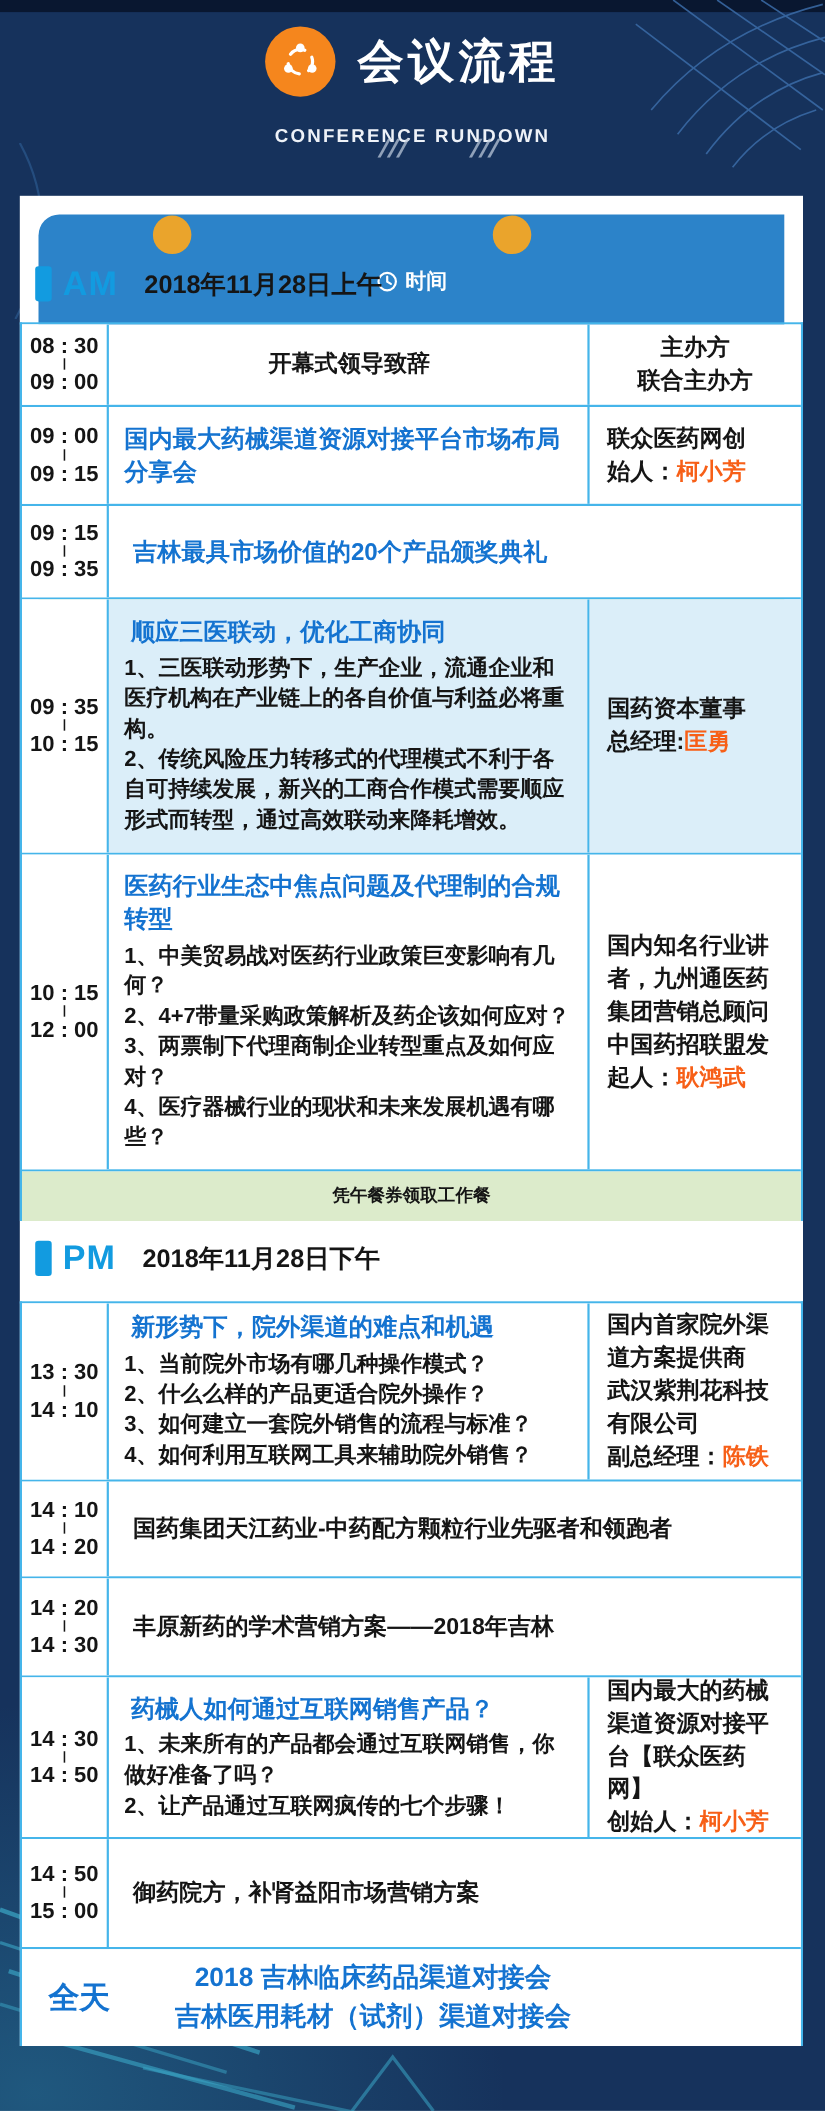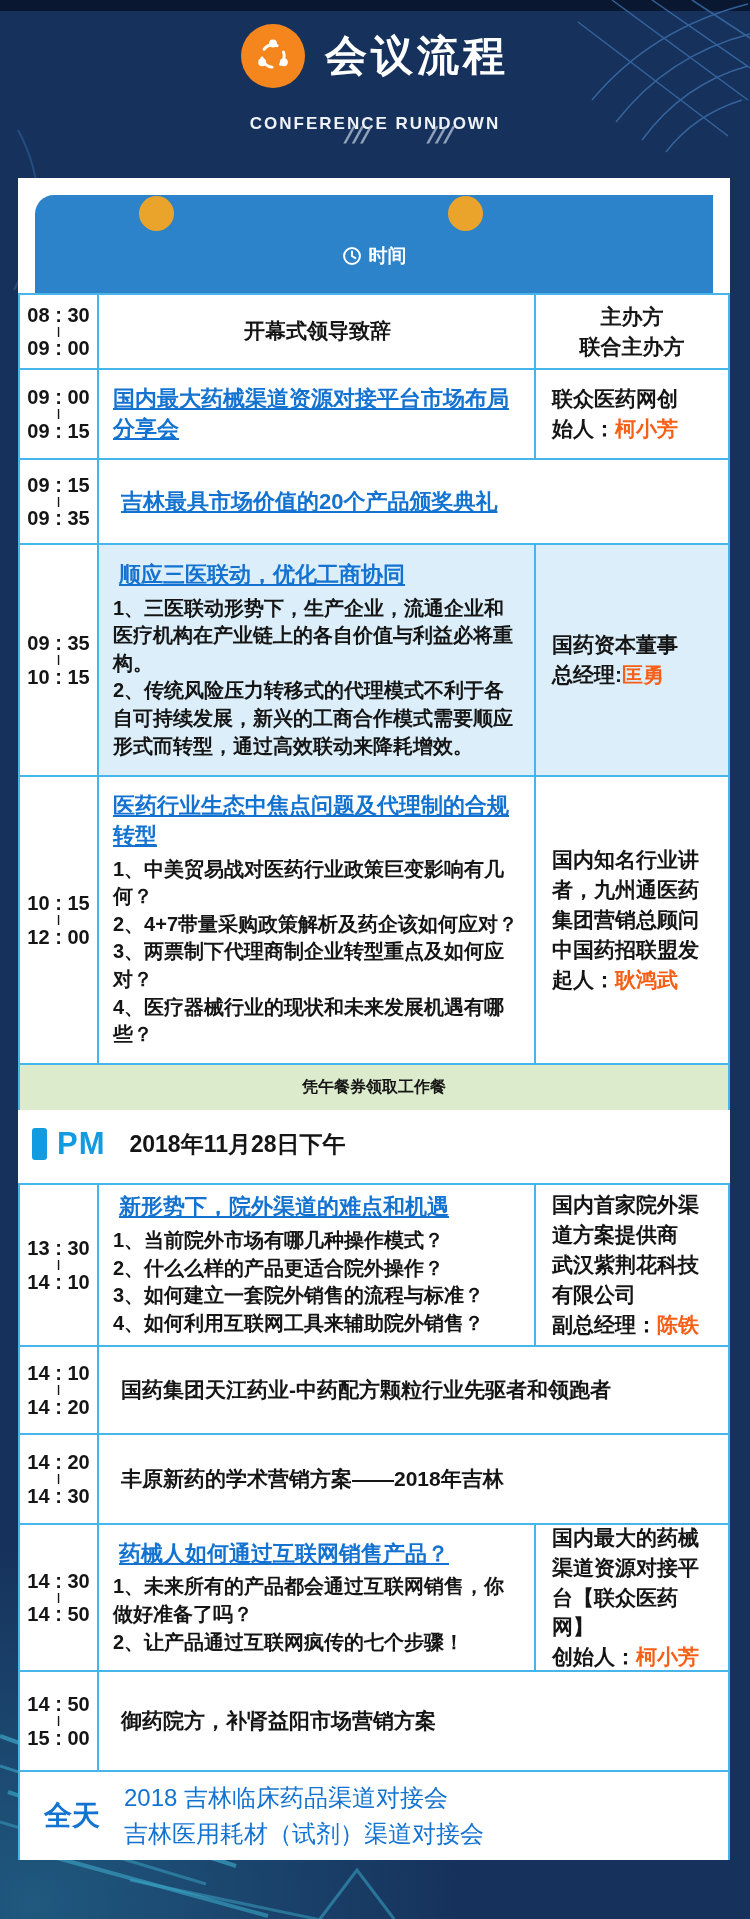--- a/index.html
+++ b/index.html
@@ -58,32 +58,32 @@
   .c-time .sep{font-size:11px;line-height:.9;font-weight:bold;}
   .c-topic{flex:1;display:flex;flex-direction:column;justify-content:center;
     padding:8px 12px 8px 14px;box-sizing:border-box;}
   .trow.has-speaker .c-topic{border-right:2px solid #45b5ea;}
   .c-speaker{flex:0 0 192px;display:flex;flex-direction:column;justify-content:center;
     padding:8px 10px 8px 16px;box-sizing:border-box;
     font-weight:bold;font-size:21px;color:#151515;line-height:1.42;}
   .c-speaker.center{align-items:center;text-align:right;padding-left:10px;border-radius:32px;}
   .t-plain{font-size:21px;font-weight:bold;color:#151515;line-height:1.35;}
   .t-center{text-align:center;}
-  .t-title{font-size:22px;font-weight:bold;color:#1473d0;line-height:1.35;margin-bottom:5px;text-decoration:underline;}
+  .t-title{font-size:22px;font-weight:bold;color:#1473d0;line-height:1.35;margin-bottom:5px;}
   .t-item{font-size:20px;font-weight:bold;color:#151515;line-height:1.38;}
   .orange{color:#f75f17;}
   .trow.tint .c-topic,.trow.tint .c-speaker{background:#dbeef9;}
   
   .h75{height:75px;} .h90{height:90px;} .h85{height:85px;} .h232{height:232px;} .h288{height:288px;}
   .h45{height:45px;} .h162{height:162px;} .h88{height:88px;} .h147{height:147px;} .h100{height:100px;}
   .trow.lunch{background:#dcebcb;display:flex;align-items:center;justify-content:center;
     font-size:16px;font-weight:bold;color:#151515;}
   .trow.allday{align-items:center;}
   .allday-label{flex:0 0 104px;text-align:center;color:#1473d0;font-size:28px;font-weight:bold;}
-  .allday-content{width:430px;text-align:left;color:#1473d0;font-size:24px;font-weight:normal;line-height:1.5;}
+  .allday-content{width:430px;text-align:center;color:#1473d0;font-size:24px;font-weight:bold;line-height:1.5;}
 </style>
 </head>
 <body>
 
 <div class="topstrip"></div>
 
 <svg class="deco deco-tr" width="270" height="175" viewBox="0 0 270 175">
   <g fill="none" stroke="#3b6ca8" stroke-width="1.5" opacity="0.85">
     <path d="M268,4 C205,20 152,52 112,100"></path>
     <path d="M270,34 C215,48 170,78 136,122"></path>
@@ -145,20 +145,25 @@
     <div class="pill pill-topic">
       <span>会 议 主 题</span>
     </div>
     <div class="pill pill-speaker">
       <span>主讲嘉宾</span>
     </div>
     <div class="joint joint1"></div>
     <div class="joint joint2"></div>
   </div>
 
+  <div class="section section-am">
+    <div class="bar"></div>
+    <div class="ampm">AM</div>
+    <div class="date">2018年11月28日上午</div>
+  </div>
 
   <div class="tbl tbl1">
 
     <div class="trow h75 has-speaker">
       <div class="c-time">
         <span>08 : 30</span>
           <span class="sep">|</span>
           <span>09 : 00</span>
       </div>
       <div class="c-topic">

